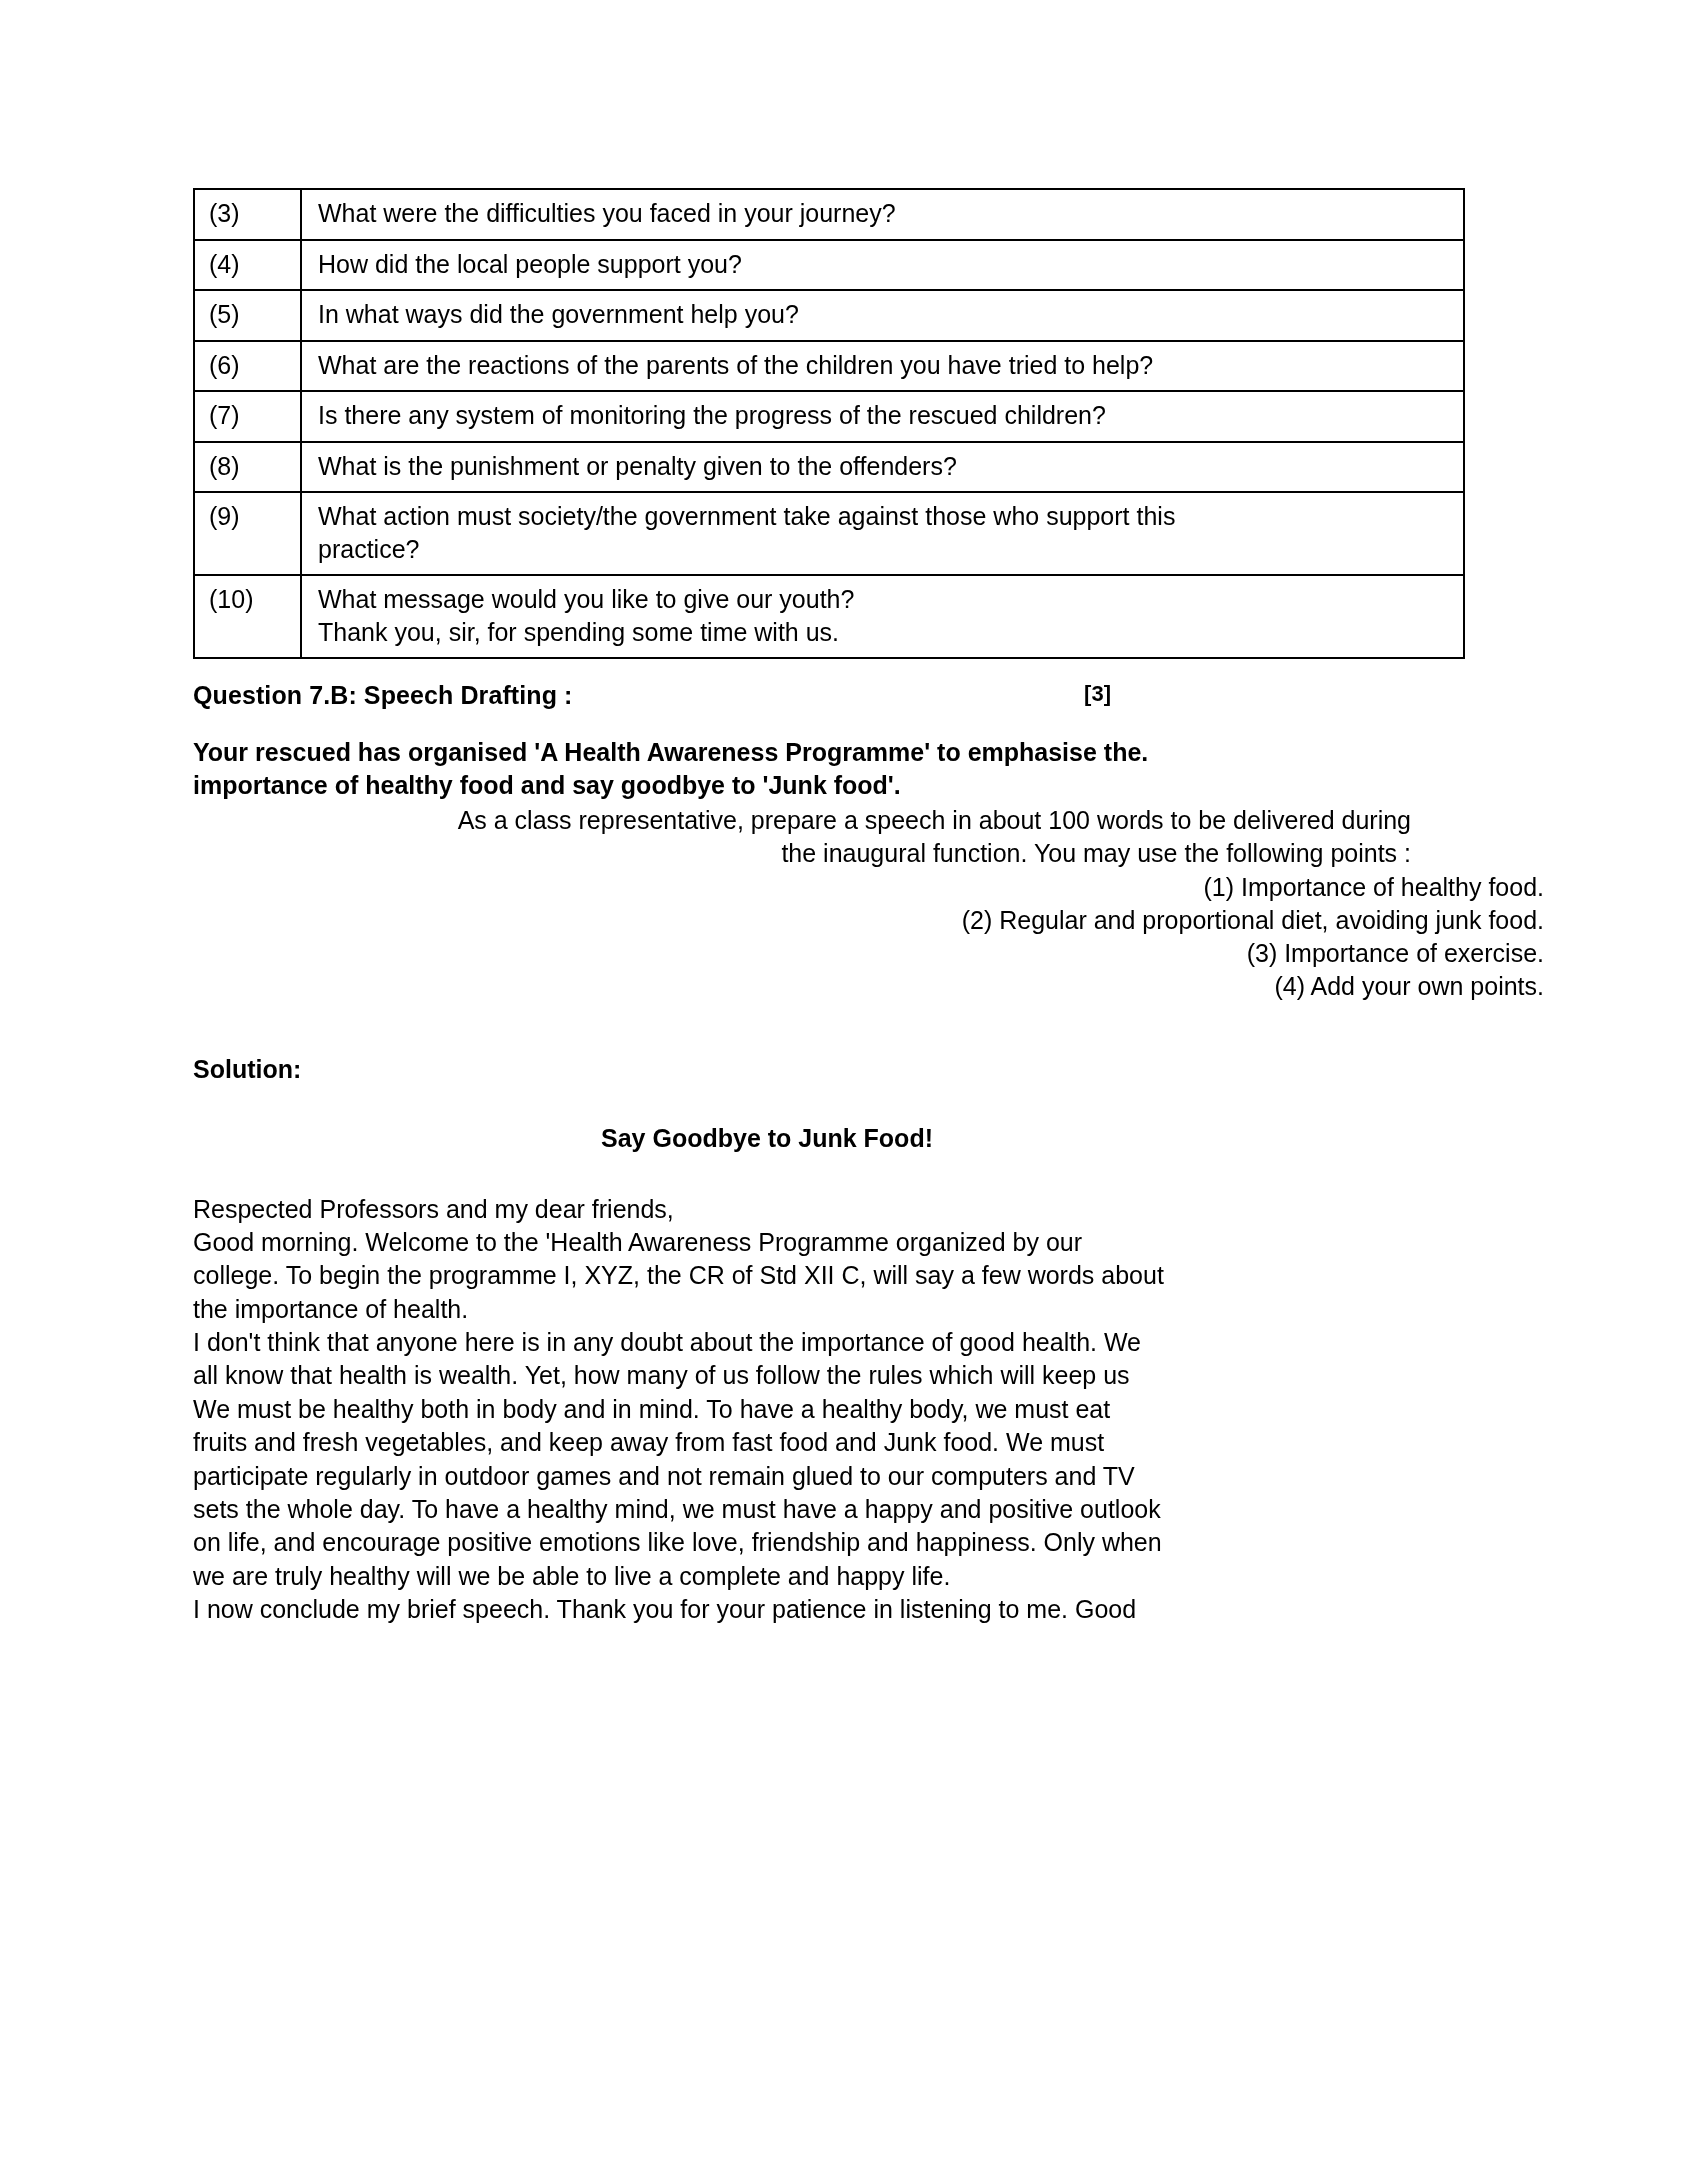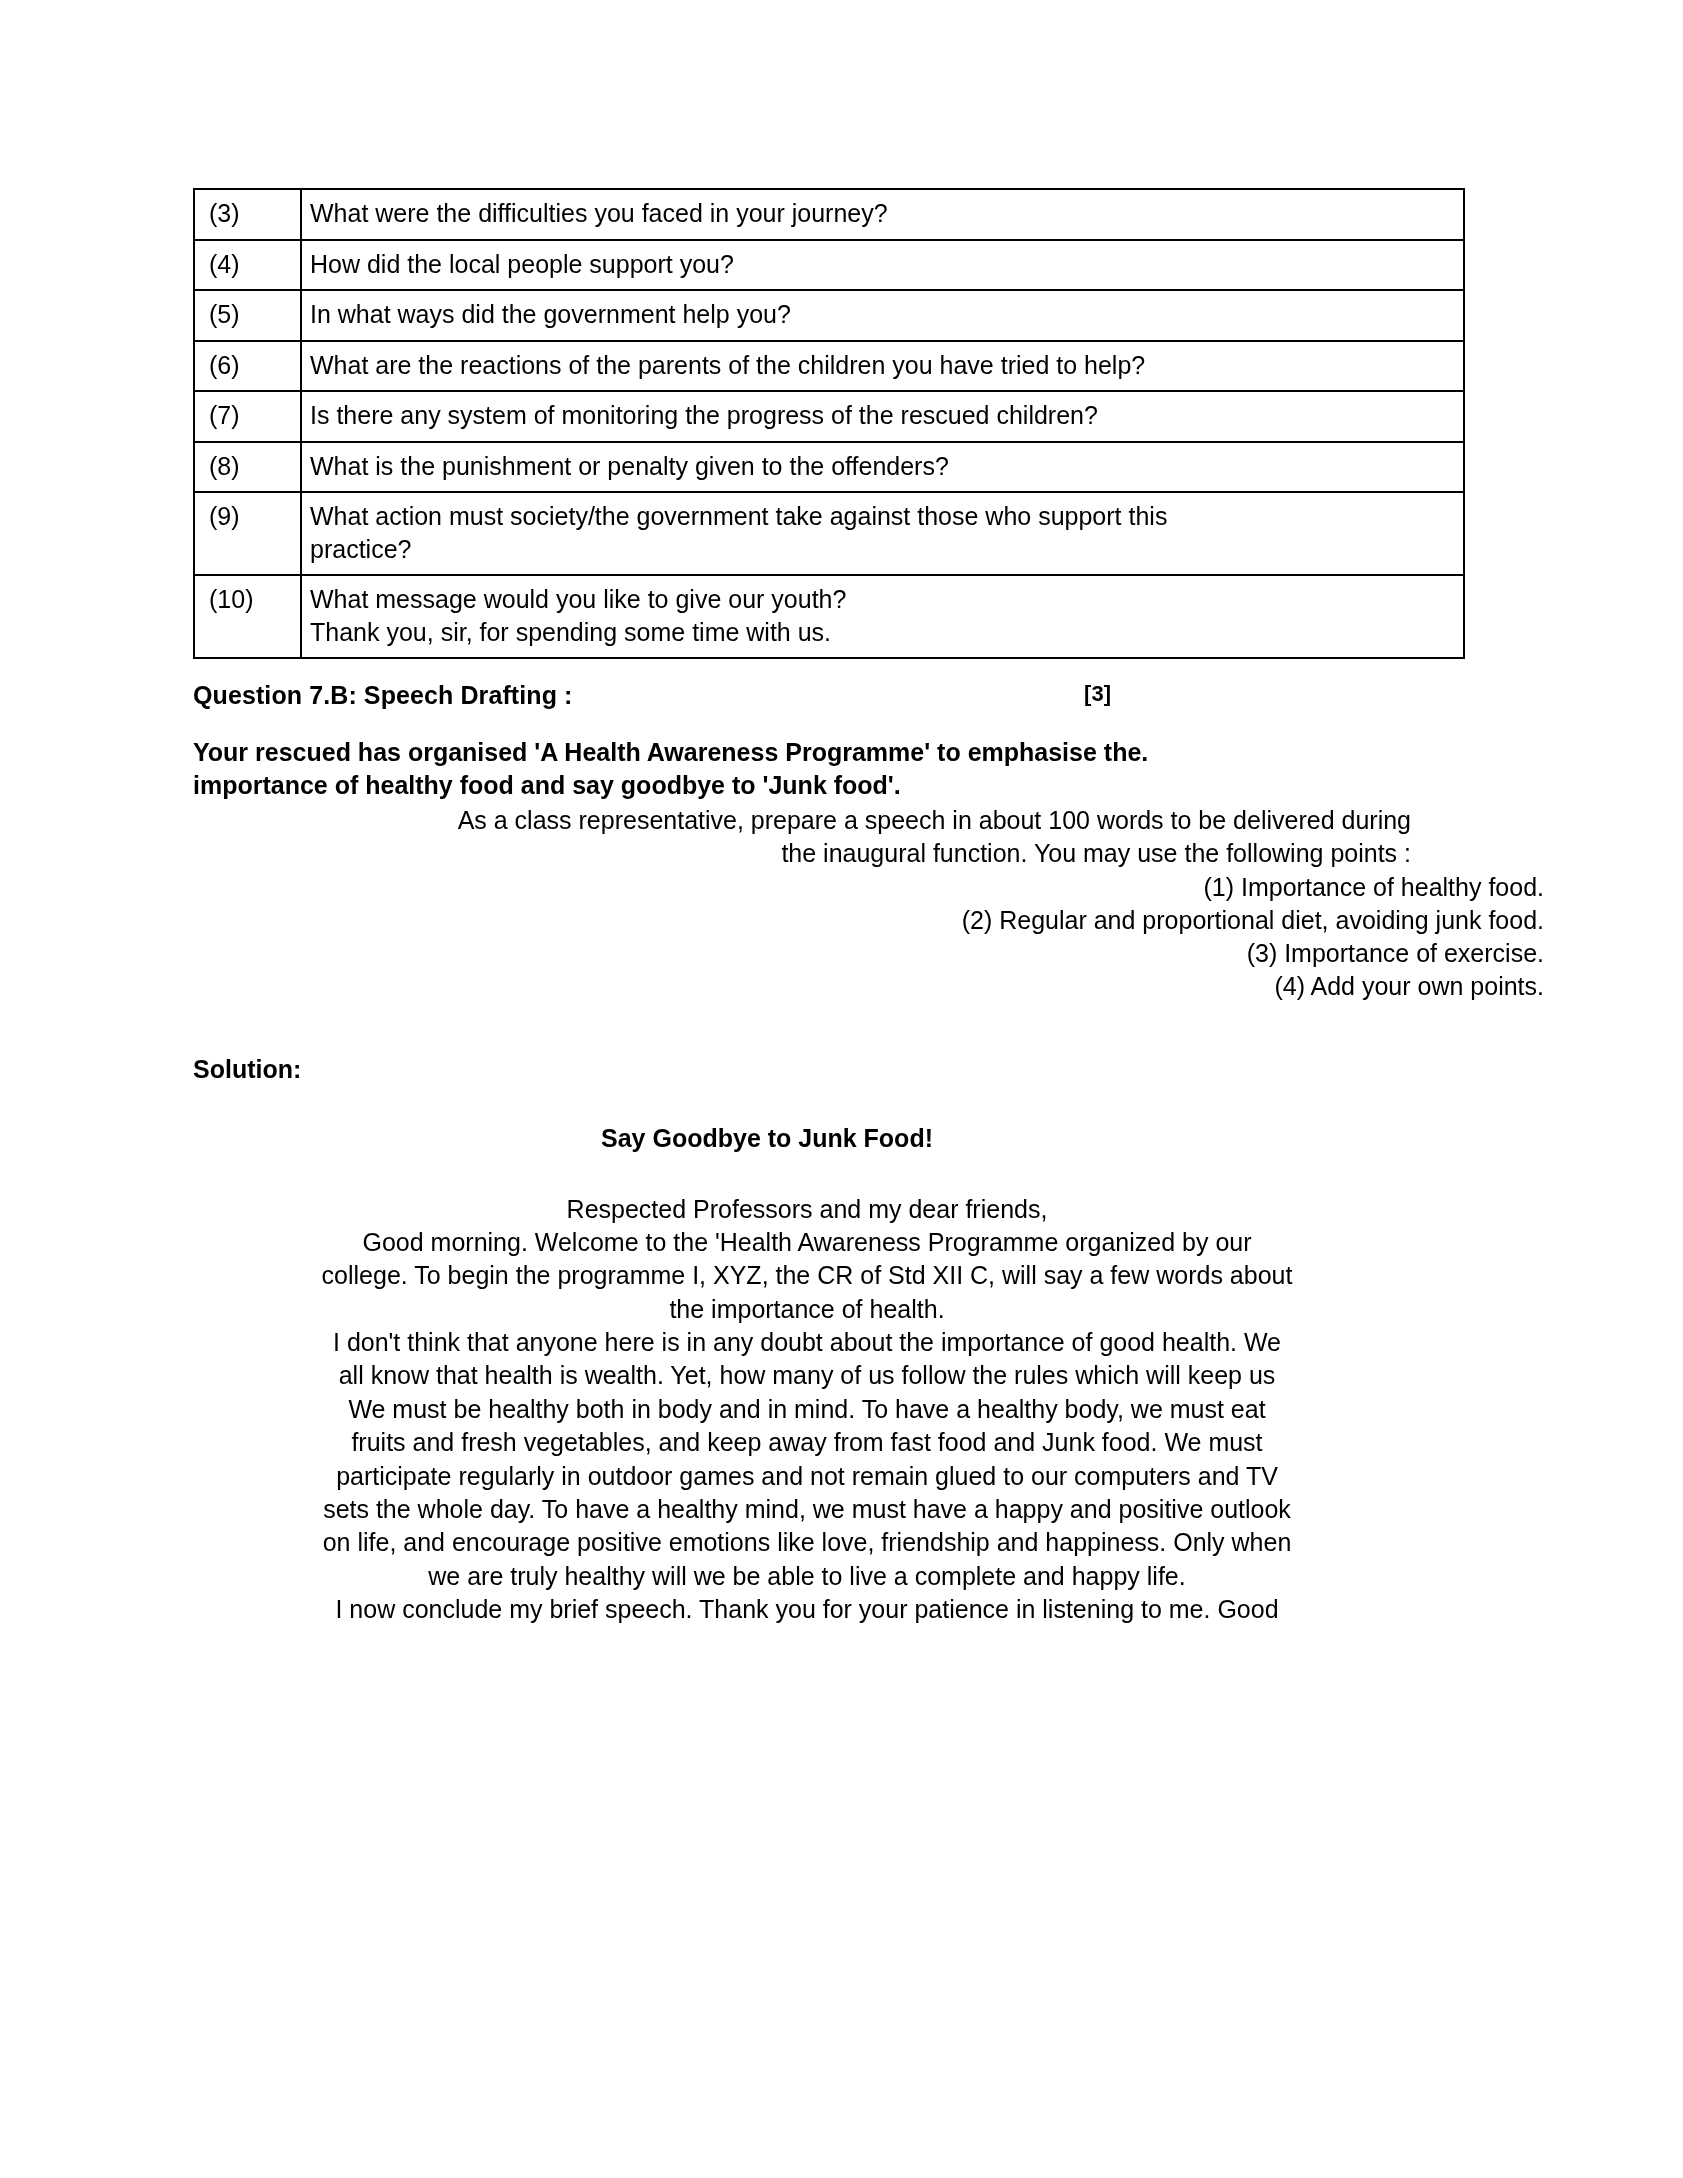--- a/index.html
+++ b/index.html
@@ -36,21 +36,21 @@
     line-height: 1.30;
     vertical-align: top;
     font-weight: 400;
   }
   .qtable td.num {
     width: 81px;
     text-align: left;
     padding-left: 14px;
   }
   .qtable td.txt {
-    padding-left: 8px;
+    padding-left: 16px;
   }
   .cell-line { display: block; }
 
   
   .qhead {
     margin: 22px 0 0 0;
     font-size: 25px;
     font-weight: bold;
     position: relative;
     letter-spacing: 0.1px;
@@ -96,21 +96,21 @@
     text-align: center;
     width: 1148px;
   }
   .speech-body {
     margin: 40px 0 0 0;
     font-size: 25px;
     line-height: 1.335;
     max-width: 1228px;
   }
   .speech-body p { margin: 0; }
-  .speech-body span { display: block; text-align: center; }
+  .speech-body span { display: block; }
 </style>
 </head>
 <body>
 
 <div class="page">
 
   <table class="qtable">
     <tbody>
       <tr>
         <td class="num">(3)</td>

